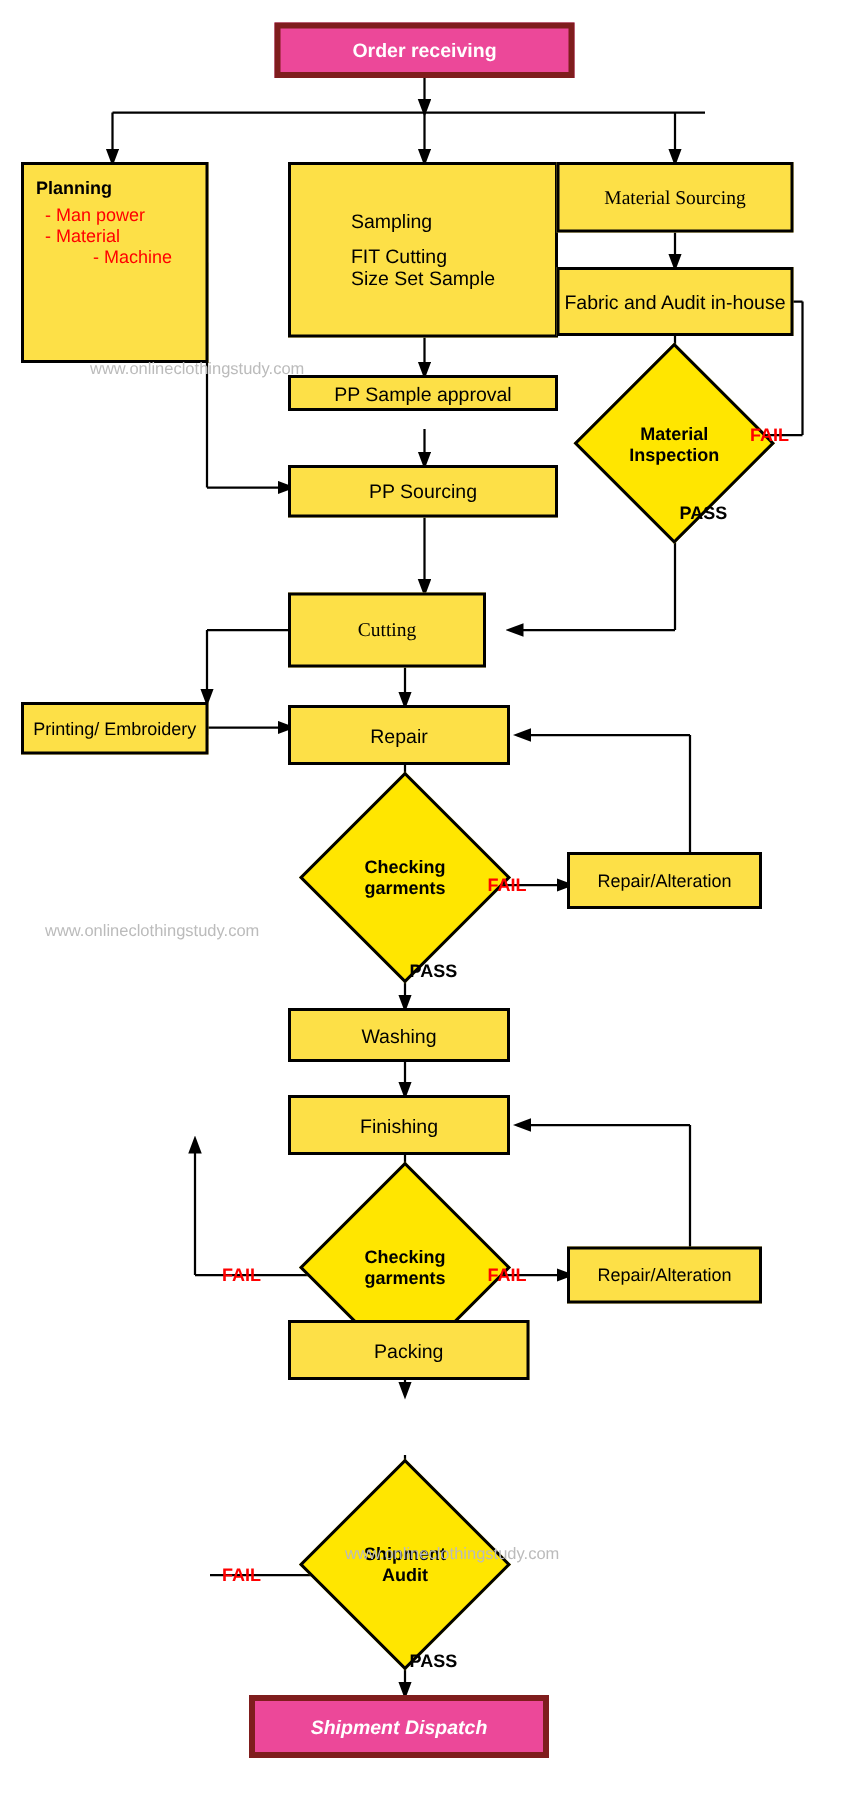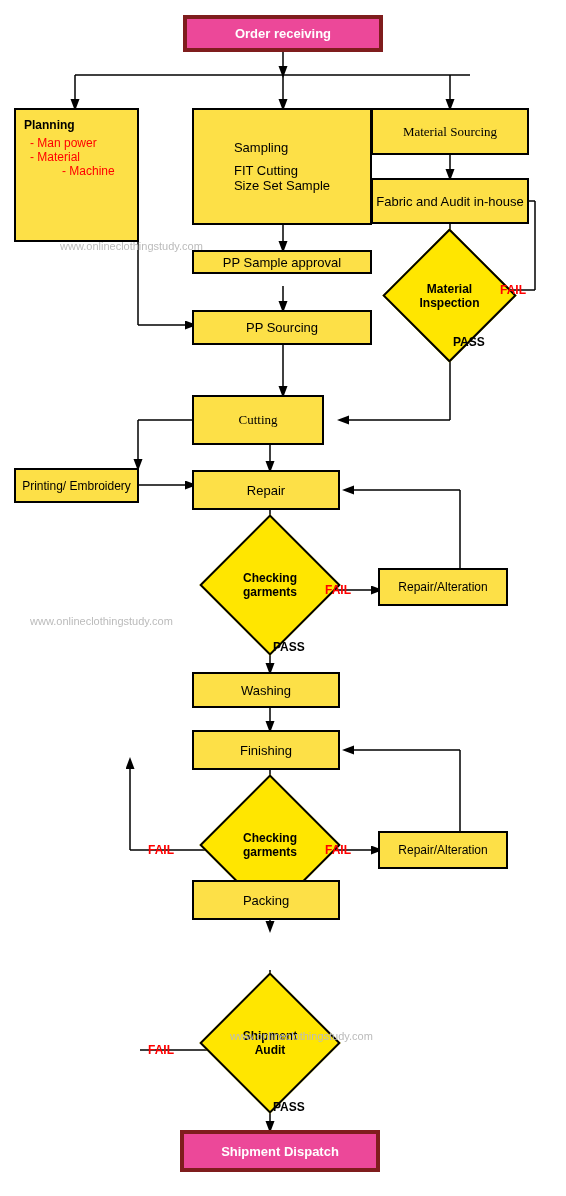--- a/index.html
+++ b/index.html
@@ -240,33 +240,33 @@
   <div style="position:absolute; left:325px; top:843px; font-size:12px; color:#FF0000; font-weight:bold;">FAIL</div>
 
   <div style="position:absolute; left:273px; top:900px; font-size:12px; font-weight:bold;">PASS</div>
 
   <div style="position:absolute; left:148px; top:843px; font-size:12px; color:#FF0000; font-weight:bold;">FAIL</div>
 
   <div class="box" style="left:378px; top:831px; width:130px; height:38px; font-size:12px;">
     <span>Repair/Alteration</span>
   </div>
 
-  <div class="box" style="left:192px; top:880px; width:148px; height:40px;">
+  <div class="box" style="left:192px; top:880px; width:161px; height:40px;">
     <span>Packing</span>
   </div>
 
   <div class="box-yellow-diamond" style="left:220px; top:993px; width:100px; height:100px;">
     <div class="diamond-text">Shipment<br>Audit</div>
   </div>
 
   <div style="position:absolute; left:148px; top:1043px; font-size:12px; color:#FF0000; font-weight:bold;">FAIL</div>
 
   <div style="position:absolute; left:273px; top:1100px; font-size:12px; font-weight:bold;">PASS</div>
 
-  <div class="box box-blue" style="left:180px; top:1130px; width:200px; height:42px;">
+  <div class="box box-blue" style="left:166px; top:1130px; width:200px; height:42px;font-style:italic;">
     <span>Shipment Dispatch</span>
   </div>
 
   <div class="watermark" style="top:240px; left:60px; transform:rotate(0deg); color:#bbb;">www.onlineclothingstudy.com</div>
   <div class="watermark" style="top:615px; left:30px; transform:rotate(0deg); color:#bbb;">www.onlineclothingstudy.com</div>
   <div class="watermark" style="top:1030px; left:230px; transform:rotate(0deg); color:#bbb;">www.onlineclothingstudy.com</div>
 
 </div>
 
 </body></html>

